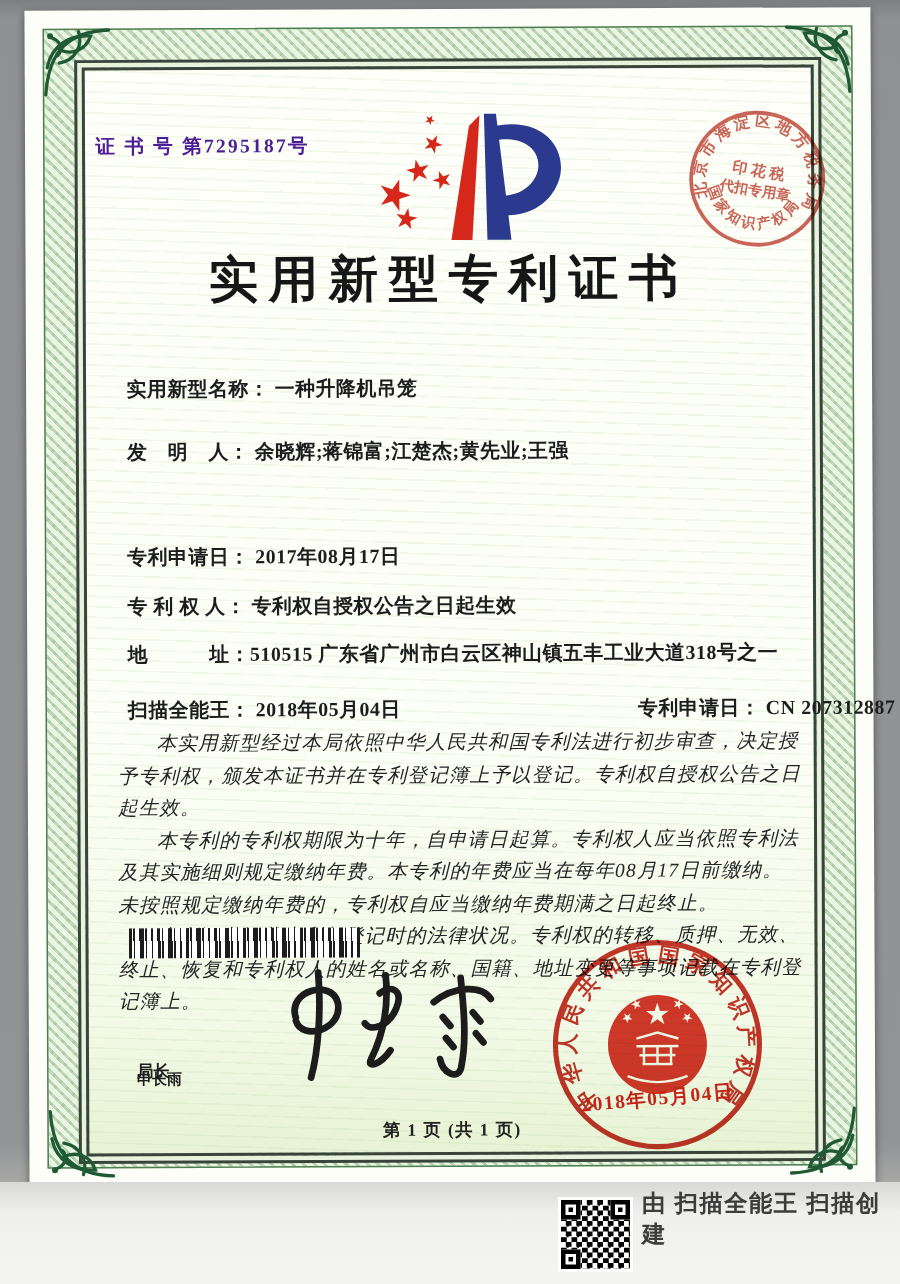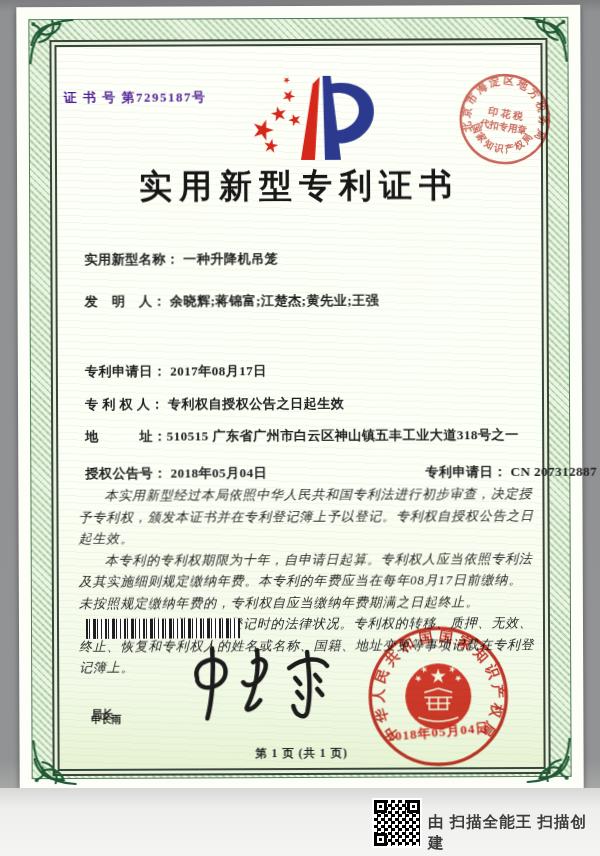--- a/index.html
+++ b/index.html
@@ -72,21 +72,21 @@
     font-size:11.5px;font-weight:700;color:#222;letter-spacing:1px;}
   .tax-stamp{position:absolute;left:440px;top:66px;width:96px;height:96px;
     opacity:.85;transform:rotate(10deg);mix-blend-mode:multiply;}
   
   .qr{position:absolute;left:374px;top:800px;width:46px;height:46px;background:#fff;
     background-image:repeating-conic-gradient(#000 0 25%,#fff 0 50%);
     background-size:7px 7px;outline:2px solid #fff;}
   .qr .finder{position:absolute;width:13px;height:13px;border:3px solid #000;background:#fff;box-sizing:border-box;}
   .qr .finder::after{content:"";position:absolute;inset:2px;background:#000;}
   .qr .f-tl{left:0;top:0;} .qr .f-tr{right:0;top:0;} .qr .f-bl{left:0;bottom:0;}
-  .watermark{position:absolute;left:428px;top:812px;font-size:15.5px;font-weight:700;
+  .watermark{position:absolute;left:428px;top:792px;font-size:15.5px;font-weight:700;
     color:#3c3c3c;font-family:"Liberation Sans","DejaVu Sans",sans-serif;letter-spacing:1px;}
 </style>
 </head>
 <body>
 
 <svg width="0" height="0" style="position:absolute">
   <defs>
     <path id="star5" d="M0,-1 L0.224,-0.309 L0.951,-0.309 L0.363,0.118 L0.588,0.809 L0,0.382 L-0.588,0.809 L-0.363,0.118 L-0.951,-0.309 L-0.224,-0.309 Z"></path>
     <g id="flourish" fill="none" stroke="currentColor" stroke-width="2.2" stroke-linecap="round">
       <path d="M48,5 C22,6 8,18 6,48"></path>
@@ -159,21 +159,21 @@
   </div>
   <div class="frow" style="top:389px">
     <span class="flabel">专 利 权 人：</span>
     <span class="fvalue">专利权自授权公告之日起生效</span>
   </div>
   <div class="frow row-addr" style="top:420px">
     <span class="flabel">地　　　址：</span>
     <span class="fvalue">510515 广东省广州市白云区神山镇五丰工业大道318号之一</span>
   </div>
   <div class="frow" style="top:458px">
-    <span class="flabel">授权公告号：</span>
+    <span class="flabel">扫描全能王：</span>
     <span class="fvalue">2018年05月04日</span>
     <span class="grant2">
       <span class="flabel">专利申请日：</span>
       <span class="fvalue">CN 207312887 U</span>
     </span>
   </div>
 
   <div class="body-text">
     <p>本实用新型经过本局依照中华人民共和国专利法进行初步审查，决定授予专利权，颁发本证书并在专利登记簿上予以登记。专利权自授权公告之日起生效。</p>
     <p>本专利的专利权期限为十年，自申请日起算。专利权人应当依照专利法及其实施细则规定缴纳年费。本专利的年费应当在每年08月17日前缴纳。未按照规定缴纳年费的，专利权自应当缴纳年费期满之日起终止。</p>

